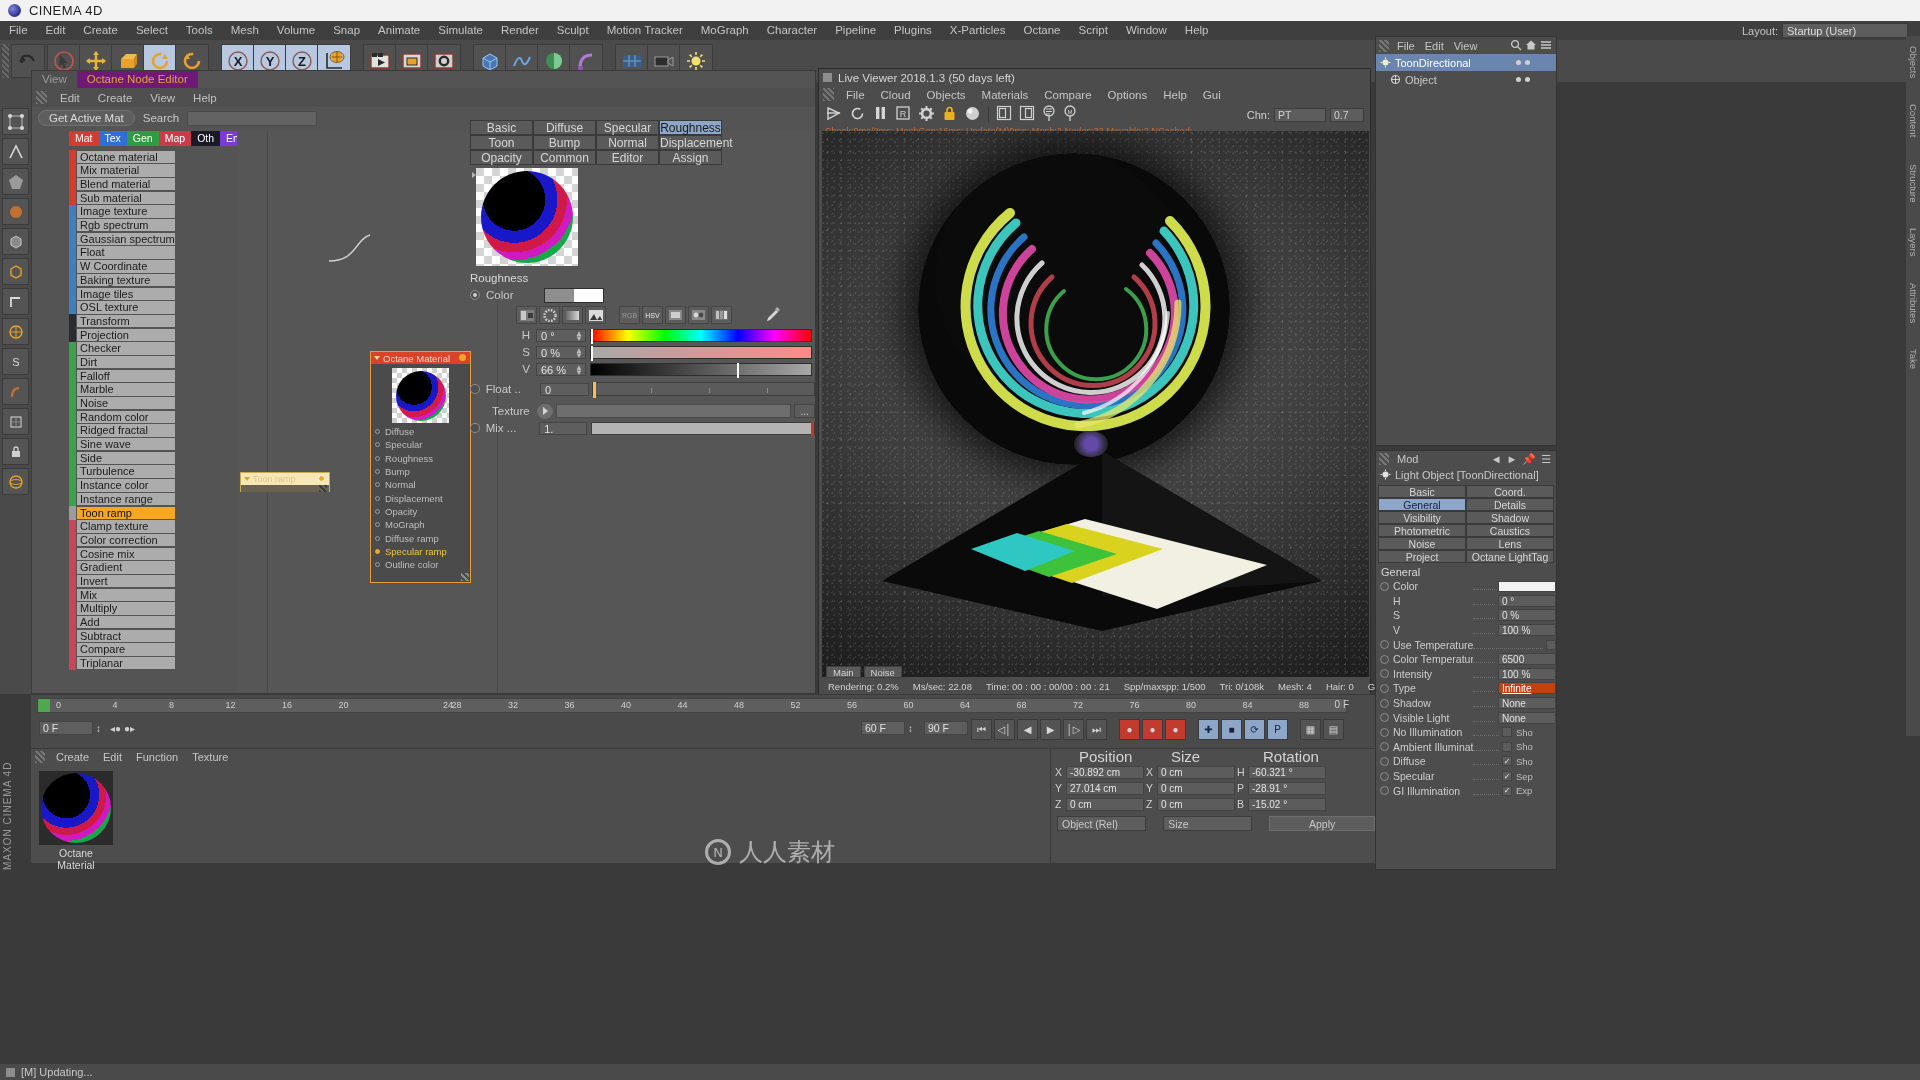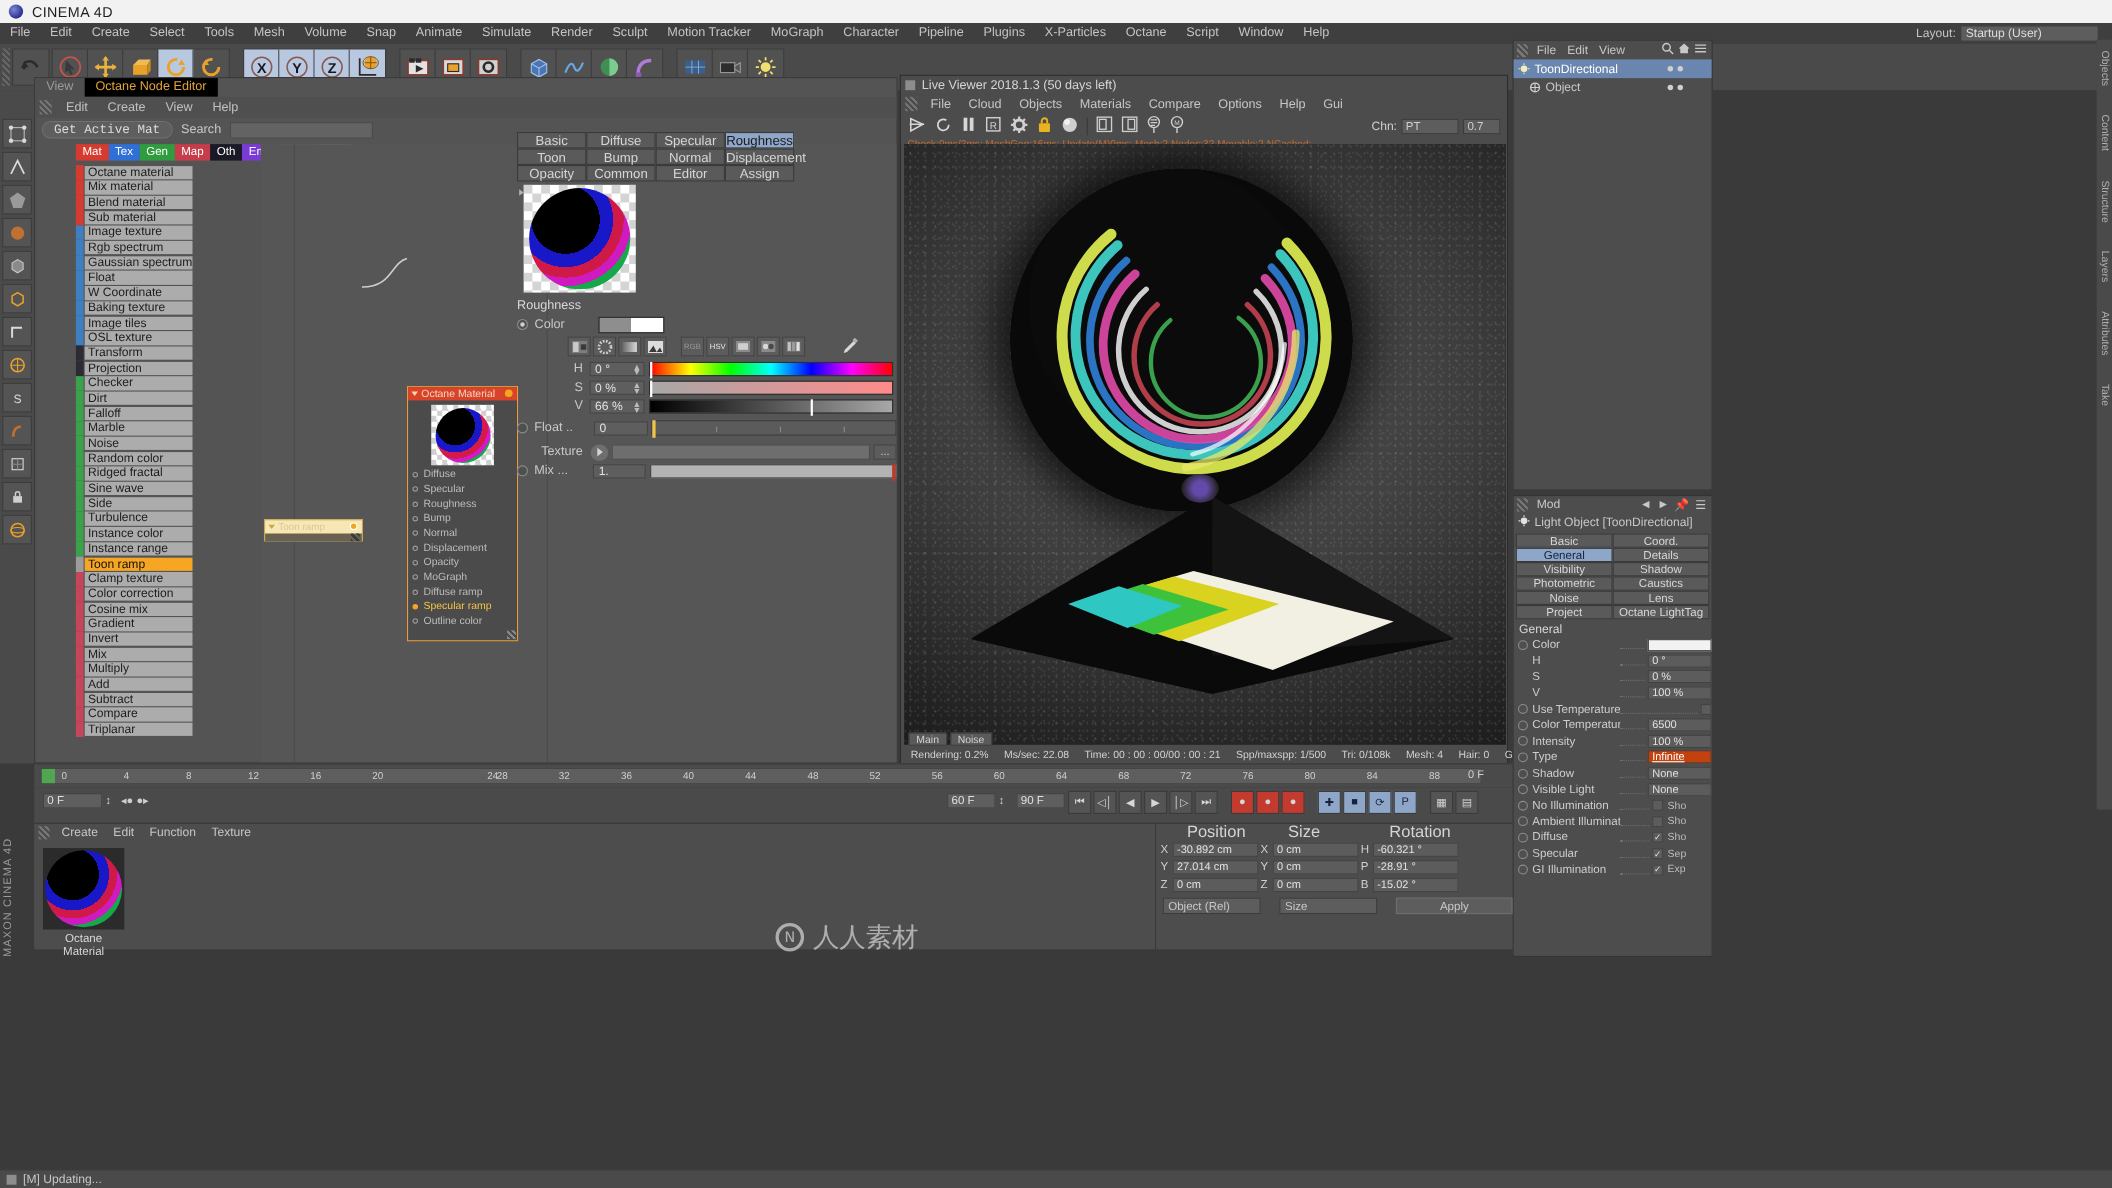--- a/index.html
+++ b/index.html
@@ -44,30 +44,30 @@
      display:flex; flex-direction:column; align-items:center; padding-top:26px; gap:3px;}
   .rbtn { width:27px; height:27px; background:#545454; border:1px solid #3b3b3b;
      display:flex; align-items:center; justify-content:center; cursor:default;}
 
   
   #nodeeditor { position:absolute; left:31px; top:70px; width:785px; height:624px;
      background:#545454; border:1px solid #3a3a3a; }
   #ne-tabs { position:absolute; left:0; top:0; height:17px; width:100%; display:flex; }
   #ne-tabs .ntab { height:17px; padding:0 10px; line-height:17px; font-size:11.5px;
      background:#4f4f4f; color:#9b9b9b; cursor:default;}
-  #ne-tabs .ntab.act { background:#000000; color:#e0a43a; }
+  #ne-tabs .ntab.act { background:#701a75; color:#e0a43a; }
   #ne-menu { position:absolute; left:0; top:17px; height:19px; width:100%;
      display:flex; align-items:center; font-size:11.5px; background:#4f4f4f;}
   #ne-menu .grip { width:11px;height:13px;margin:0 4px;
      background:repeating-linear-gradient(45deg,#747474 0 2px,#4f4f4f 2px 4px);}
   #ne-menu .mi { padding:0 9px; color:#c0c0c0; cursor:default;}
   #ne-row2 { position:absolute; left:0; top:36px; height:22px; width:100%;
      display:flex; align-items:center; gap:8px; padding-left:6px; }
   #getactive { height:16px; padding:0 10px; line-height:15px; font-size:11.5px;
-     border-radius:8px; background:#5e5e5e; border:1px solid #707070; color:#dcdcdc;font-family:Liberation Mono, monospace;}
+     border-radius:8px; background:#5e5e5e; border:1px solid #707070; color:#dcdcdc;}
   #searchlabel { font-size:11.5px; color:#c8c8c8; }
   #searchfield { width:130px; height:15px; background:#636363; border:1px solid #4a4a4a;}
   #ne-cats { position:absolute; left:37px; top:60px; height:15px; display:flex; }
   #ne-cats .cat { height:15px; padding:0 6px; font-size:10.5px; line-height:15px;
      color:#fff; text-align:center; cursor:default;}
 
   #nodelist { position:absolute; left:37px; top:79px; width:106px; height:540px; }
   .nrow { position:relative; height:13.7px; display:flex; align-items:center; }
   .nrow .swatch { width:7px; height:13.7px; flex:0 0 7px;}
   .nrow .lbl { flex:1; height:12.4px; margin-left:1px; background:#acacac; color:#1c1c1c;

